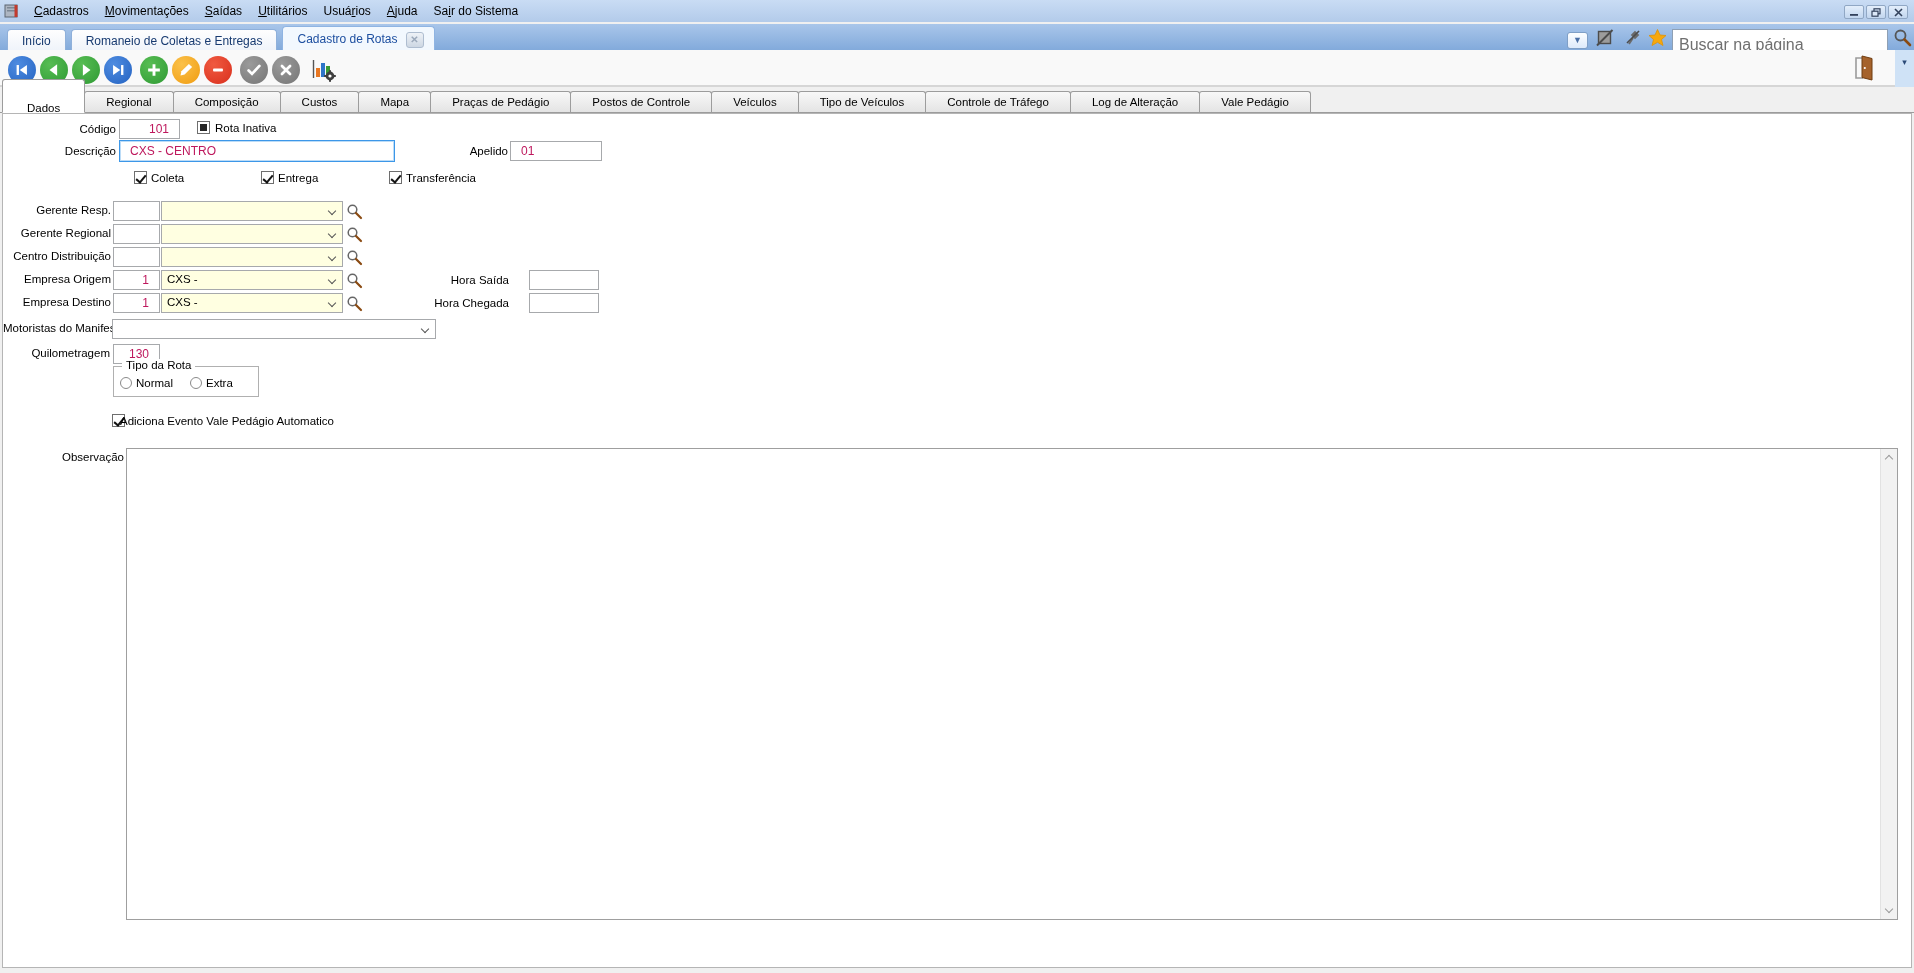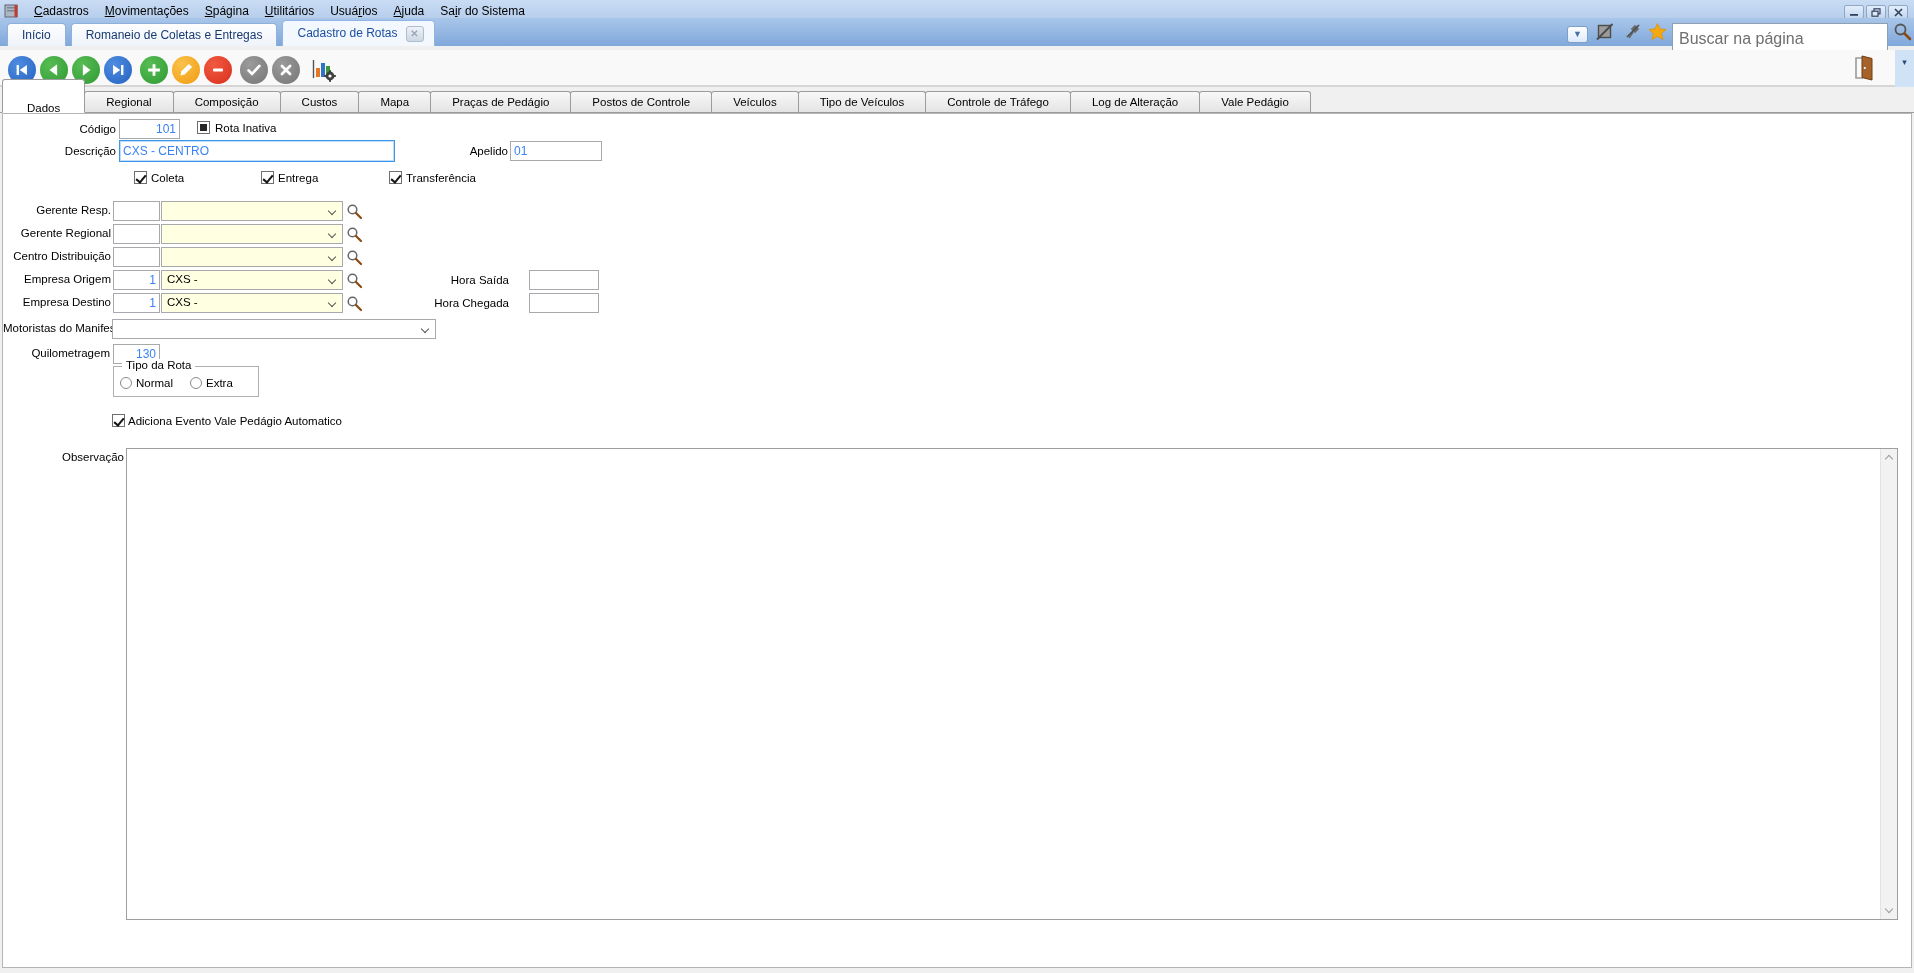--- a/index.html
+++ b/index.html
@@ -12,21 +12,21 @@
            background:linear-gradient(#c9dcf4,#b3cbea);display:flex;align-items:flex-start;}
   .appicon{position:absolute;left:4px;top:3px;width:16px;height:16px;}
   .menuitems{display:flex;margin-left:26px;}
   .menuitem{padding:0 8px;line-height:22px;cursor:default;white-space:nowrap;}
   .menuitem u{text-decoration:underline;}
   .winbtns{position:absolute;right:6px;top:5px;display:flex;gap:2px;}
   .winbtn{width:20px;height:14px;background:linear-gradient(#e3eefb,#c2d6ef);
           border:1px solid #90a7c4;border-radius:2px;display:flex;align-items:center;justify-content:center;}
 
   
-  .docband{position:absolute;left:0;top:18px;width:1914px;height:28px;
+  .docband{position:absolute;left:0;top:24px;width:1914px;height:28px;
            background:linear-gradient(#a9c6ea,#7fa8da);padding-left:32px;}
   .doctabs{position:absolute;left:7px;bottom:0;display:flex;align-items:flex-end;gap:5px;}
   .doctab{height:23px;line-height:22px;padding:0 14px;background:linear-gradient(#fefefe,#eef3fa);
           border:1px solid #8fb0da;border-bottom:none;border-radius:4px 4px 0 0;color:#173a70;white-space:nowrap;}
   .doctab.active{height:26px;line-height:25px;background:#f2f8fe;border-color:#8fb4e2;color:#1d4fa0;
           display:flex;align-items:center;gap:8px;padding:0 10px 0 14px;}
   .tabclose{width:18px;height:16px;border:1px solid #aebdd0;border-radius:3px;
           background:linear-gradient(#eef2f7,#cdd7e3);color:#9aa8ba;font-size:10px;font-weight:bold;
           display:flex;align-items:center;justify-content:center;line-height:1;}
   .findcluster .ico{position:absolute;}
@@ -56,22 +56,22 @@
   .ptab{height:21px;line-height:20px;padding:0 21px;background:linear-gradient(#f8f8f8,#e4e4e4);
         border:1px solid #9c9c9c;border-bottom:none;border-radius:3px 3px 0 0;margin-right:-1px;
         font-size:11.5px;white-space:nowrap;}
   .ptab.active{height:25px;line-height:24px;background:#fff;position:relative;z-index:2;
         margin-bottom:-1px;border-bottom:1px solid #fff;padding:16px 24px;}
 
   
   .content{position:absolute;left:2px;top:113px;width:1910px;height:855px;background:#fff;
            border:1px solid #b5b5b5;}
   .lbl{position:absolute;font-size:11.5px;text-align:right;white-space:nowrap;color:#000;}
-  .tin{position:absolute;height:20px;border:1px solid #a7a9ac;background:#fff;padding:0 3px;
-       font-family:"Liberation Sans",sans-serif;font-size:12px;color:#3b82f6;}
+  .tin{position:absolute;height:20px;border:1px solid #a7a9ac;background:#fff;padding:0 10px;
+       font-family:"Liberation Sans",sans-serif;font-size:12px;color:#be185d;}
   .tin.num{text-align:right;}
   .tin.focus{border:1px solid #3c97e8;box-shadow:inset 0 0 0 1px #bcdcf7;}
   .combo{position:absolute;height:20px;border:1px solid #a7a9ac;background:#ffffe1;}
   .combo.white{background:#fff;}
   .combo .val{position:absolute;left:5px;top:2px;font-size:11.5px;white-space:nowrap;}
   .dd{position:absolute;right:7px;top:6px;width:6px;height:6px;border-left:1.4px solid #555;
       border-bottom:1.4px solid #555;transform:rotate(-45deg);}
   .cb{position:absolute;width:13px;height:13px;border:1px solid #6e6e6e;background:#fff;}
   .cb.checked::after{content:"";position:absolute;left:3px;top:0.5px;width:4px;height:8px;
       border:solid #141414;border-width:0 2px 2px 0;transform:rotate(40deg);}
@@ -97,21 +97,21 @@
   <div class="menubar">
     <svg class="appicon" viewBox="0 0 16 16">
       <rect x="1" y="2" width="12" height="12" fill="#aeb6c2" stroke="#5c6672"></rect>
       <rect x="3" y="4" width="8" height="1.5" fill="#7c8794"></rect>
       <rect x="3" y="7" width="8" height="1.5" fill="#7c8794"></rect>
       <rect x="10.5" y="2" width="3" height="12" fill="#c23b2e"></rect>
     </svg>
     <div class="menuitems">
       <div class="menuitem"><span></span><u>C</u><span>adastros</span></div>
       <div class="menuitem"><span></span><u>M</u><span>ovimentações</span></div>
-      <div class="menuitem"><span></span><u>S</u><span>página</span></div>
+      <div class="menuitem"><span></span><u>S</u><span>aídas</span></div>
       <div class="menuitem"><span></span><u>U</u><span>tilitários</span></div>
       <div class="menuitem"><span>Usuá</span><u>r</u><span>ios</span></div>
       <div class="menuitem"><span></span><u>A</u><span>juda</span></div>
       <div class="menuitem"><span>Sa</span><u>i</u><span>r do Sistema</span></div>
     </div>
     <div class="winbtns">
       <div class="winbtn">
         <svg width="10" height="9" viewBox="0 0 10 9">
             <rect x="1" y="6" width="8" height="1.8" fill="#33425c"></rect>
           </svg>
@@ -335,21 +335,21 @@
 
     <div class="groupbox" style="left:110px;top:252px;width:146px;height:31px">
       <span class="legend">Tipo da Rota</span>
       <div class="radio" style="left:6px;top:10px"></div>
       <div class="cblbl" style="left:22px;top:10px">Normal</div>
       <div class="radio" style="left:76px;top:10px"></div>
       <div class="cblbl" style="left:92px;top:10px">Extra</div>
     </div>
 
     <div class="cb checked" style="left:109px;top:300px"></div>
-    <div class="cblbl" style="left:125px;top:301px">Adiciona Evento Vale Pedágio Automatico</div>
+    <div class="cblbl" style="left:117px;top:301px">Adiciona Evento Vale Pedágio Automatico</div>
 
     <div class="lbl" style="left:0;top:337px;width:121px">Observação</div>
     <div class="obswrap" style="left:123px;top:334px;width:1772px;height:472px">
       <textarea style=""></textarea>
       <div class="vscroll">
         <span class="sarrow up"></span>
         <span class="sarrow down"></span>
       </div>
     </div>
 

